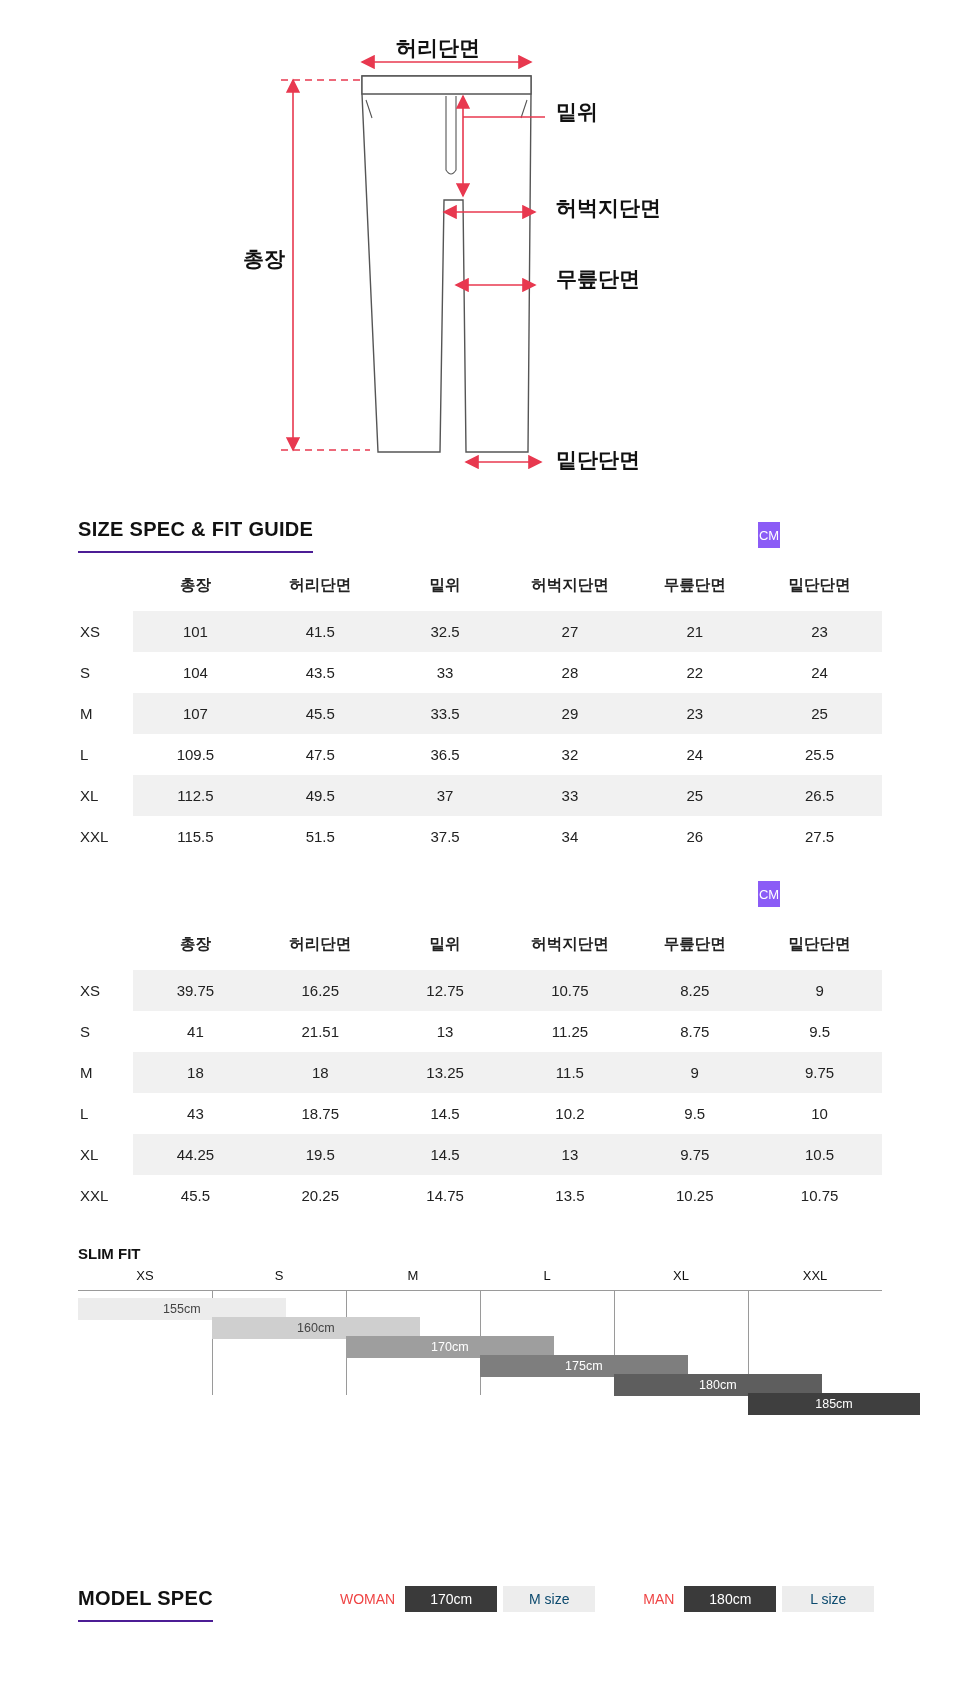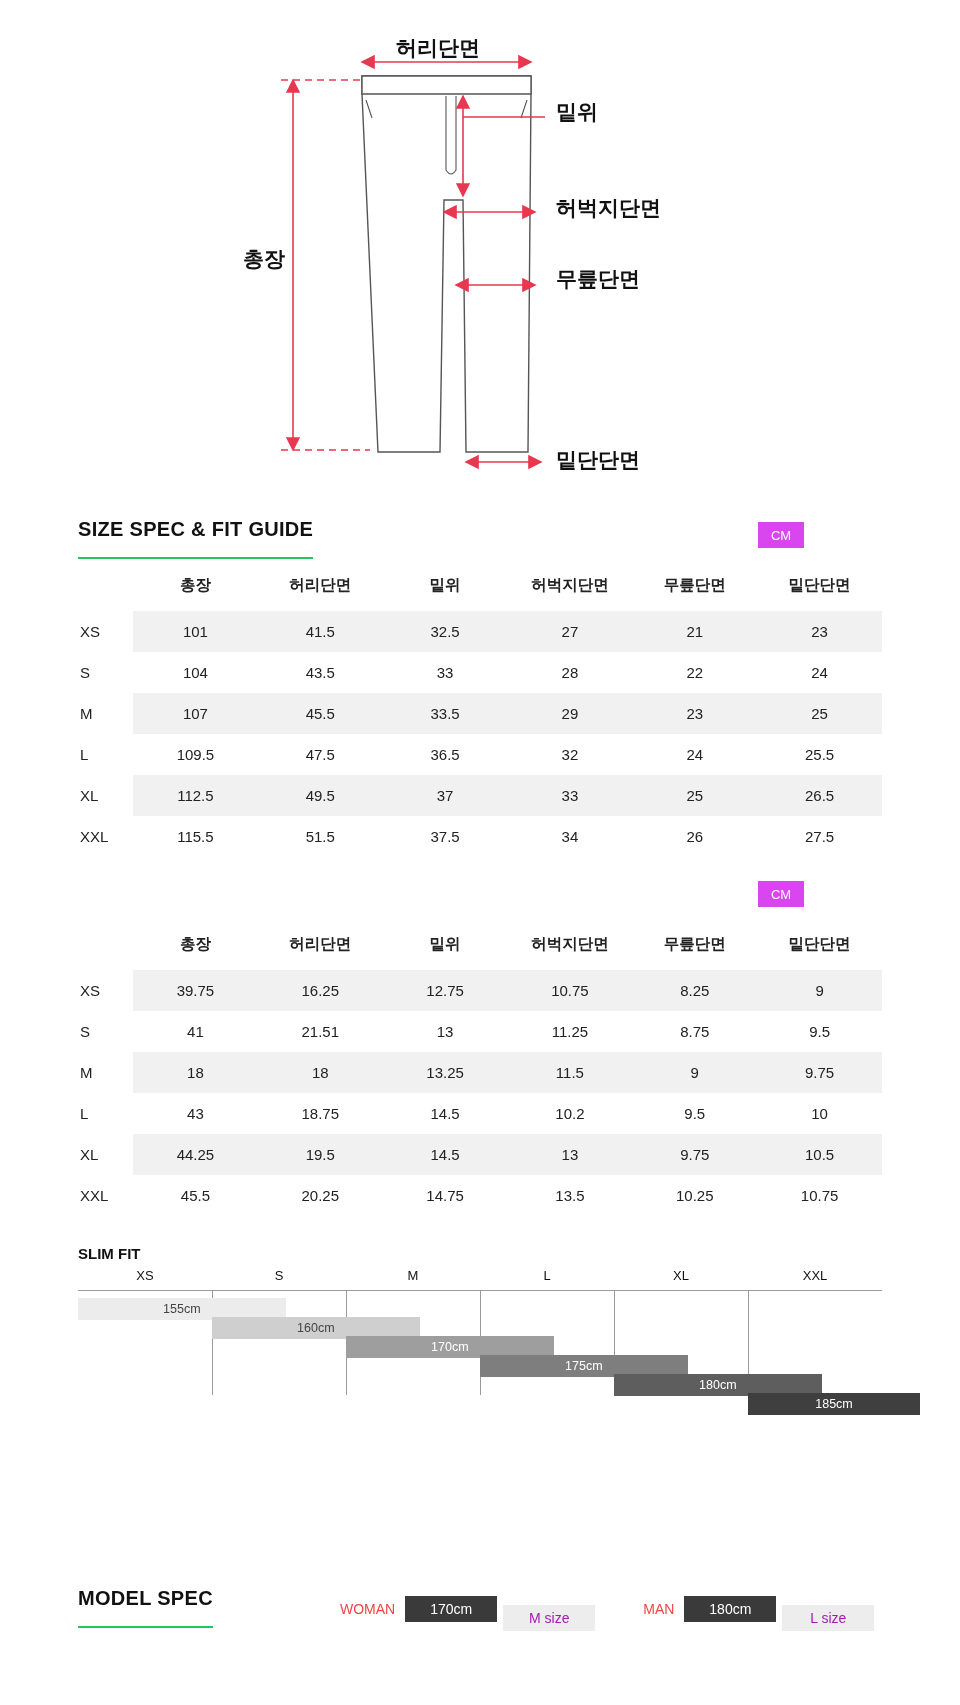--- a/index.html
+++ b/index.html
@@ -37,33 +37,33 @@
   .lbl-total   { left: 243px; top: 245px; }
   .lbl-hem     { left: 556px; top: 446px; }
 
   
   .section-title {
     position: absolute;
     font-size: 20px;
     font-weight: bold;
     letter-spacing: 0.3px;
     color: #111;
-    border-bottom: 2px solid #22c55e;
-    padding-bottom: 16px;
+    border-bottom: 2px solid #4c1d95;
+    padding-bottom: 10px;
     text-align: right;
   }
   #spec-title { left: 78px; top: 518px; }
   #model-title { left: 78px; top: 1587px; }
 
   
   .cm-badge {
     position: absolute;
-    width: 46px;
+    width: 22px;
     height: 26px;
-    background: #d946ef;
+    background: #8b5cf6;
     color: #ffffff;
     font-size: 13px;
     display: flex;
     align-items: center;
     justify-content: center;
   }
   #cm-badge-1 { left: 758px; top: 522px; }
   #cm-badge-2 { left: 758px; top: 881px; }
 
   
@@ -168,21 +168,21 @@
     display: inline-flex;
     align-items: center;
     justify-content: center;
     height: 26px;
     min-width: 72px;
     padding: 0 10px;
     font-size: 14px;
     margin-right: 6px;
   }
   .chip.dark { background: #3a3a3a; color: #fff; }
-  .chip.light { background: #ededed; color: #a21caf; margin-top: 19px; }
+  .chip.light { background: #ededed; color: #0c4a6e; }
   .spacer { width: 42px; }
 </style>
 </head>
 <body>
 
 <div class="diagram">
   <svg width="960" height="500" viewBox="0 0 960 500">
     <defs>
       <marker id="ah" markerWidth="9" markerHeight="9" refX="8" refY="4.5" orient="auto">
         <path d="M0,0 L9,4.5 L0,9 z" fill="#e8384f"></path>

